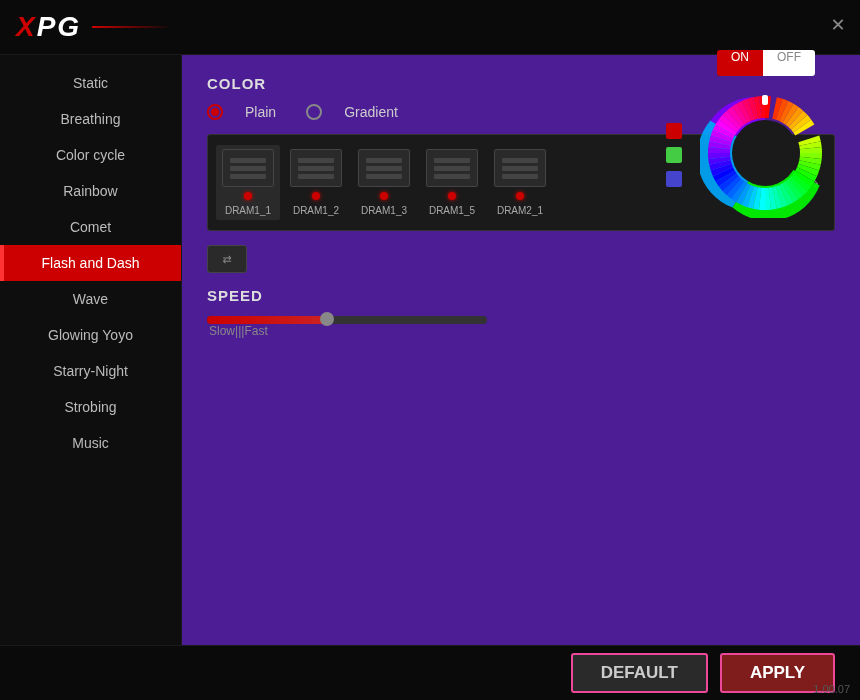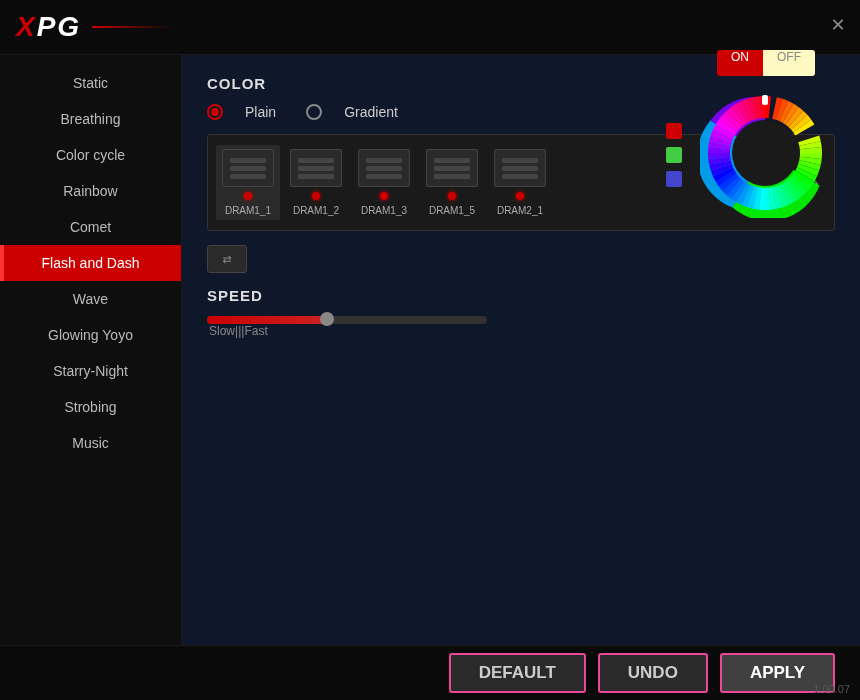--- a/index.html
+++ b/index.html
@@ -76,21 +76,21 @@
       padding: 0 14px;
       font-size: 12px;
       font-weight: normal;
       cursor: pointer;
     }
     .toggle-on {
       background: #cc0000;
       color: #fff;
     }
     .toggle-off {
-      background: #fef9c3;
+      background: #ffffff;
       color: #888;
     }
 
     
     #main {
       display: flex;
       height: 635px;
     }
 
     
@@ -120,21 +120,21 @@
       top: 0;
       bottom: 0;
       width: 4px;
       background: #ff3333;
     }
 
     
     #content {
       flex: 1;
       padding: 20px 25px;
-      background: #0f172a;
+      background: #4c1d95;
       overflow-y: auto;
     }
 
     
     .section-title {
       font-size: 15px;
       font-weight: bold;
       color: #ddd;
       margin-bottom: 12px;
       letter-spacing: 1px;
@@ -345,21 +345,21 @@
       padding: 8px 28px;
       background: #2a2a2a;
       border: 2px solid #ec4899;
       color: #ccc;
       font-size: 17px;
       font-weight: bold;
       cursor: pointer;
       border-radius: 3px;
     }
     .action-btn.primary {
-      background: #404040;
+      background: #7f1d1d;
       color: #fff;
     }
 
     .version-text {
       position: absolute;
       bottom: 5px;
       right: 10px;
       font-size: 11px;
       color: #555;
     }
@@ -586,17 +586,16 @@
           <rect x="62" y="7" width="6" height="10" fill="white" rx="2"></rect>
         </svg>
       </div>
     </div>
   </div>
 
 </div>
 
 <div id="bottom-bar">
   <button class="action-btn">DEFAULT</button>
-  <button class="action-btn">UNDO</button>
   <button class="action-btn primary">APPLY</button>
 </div>
 
 <div class="version-text">1.00.07</div>
 
 </body></html>

